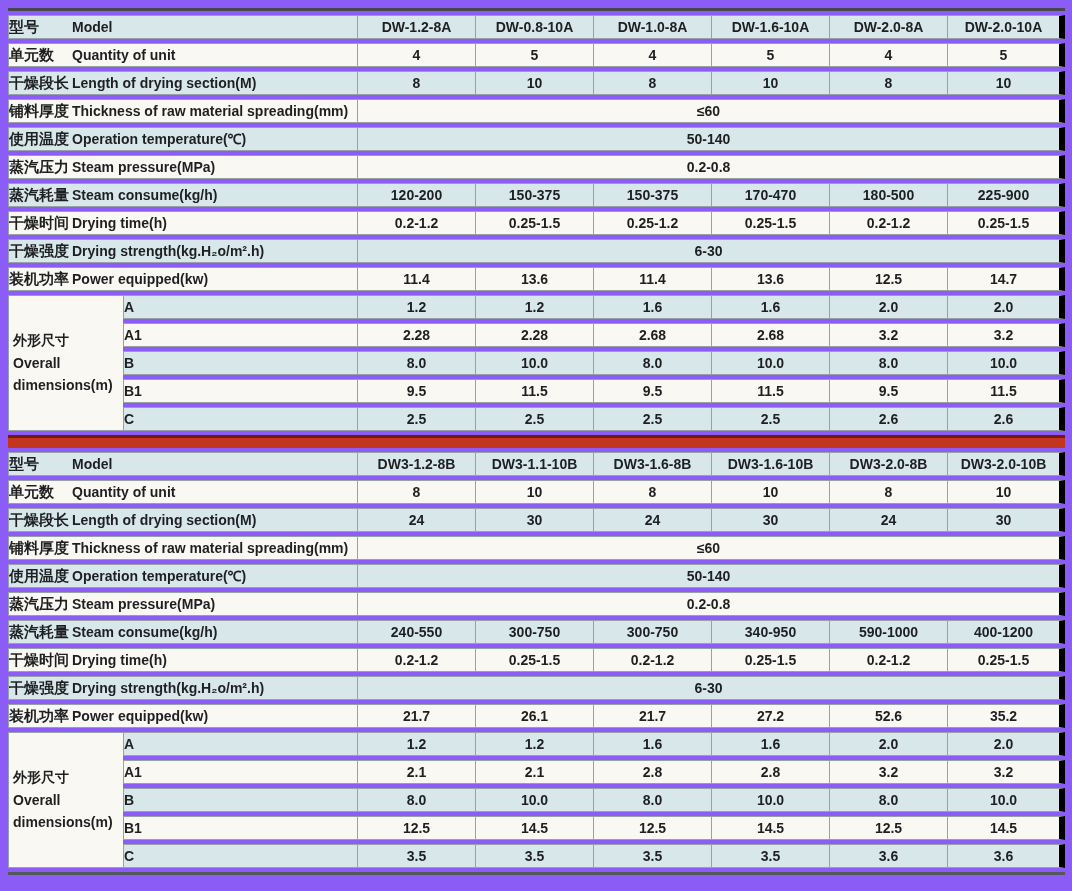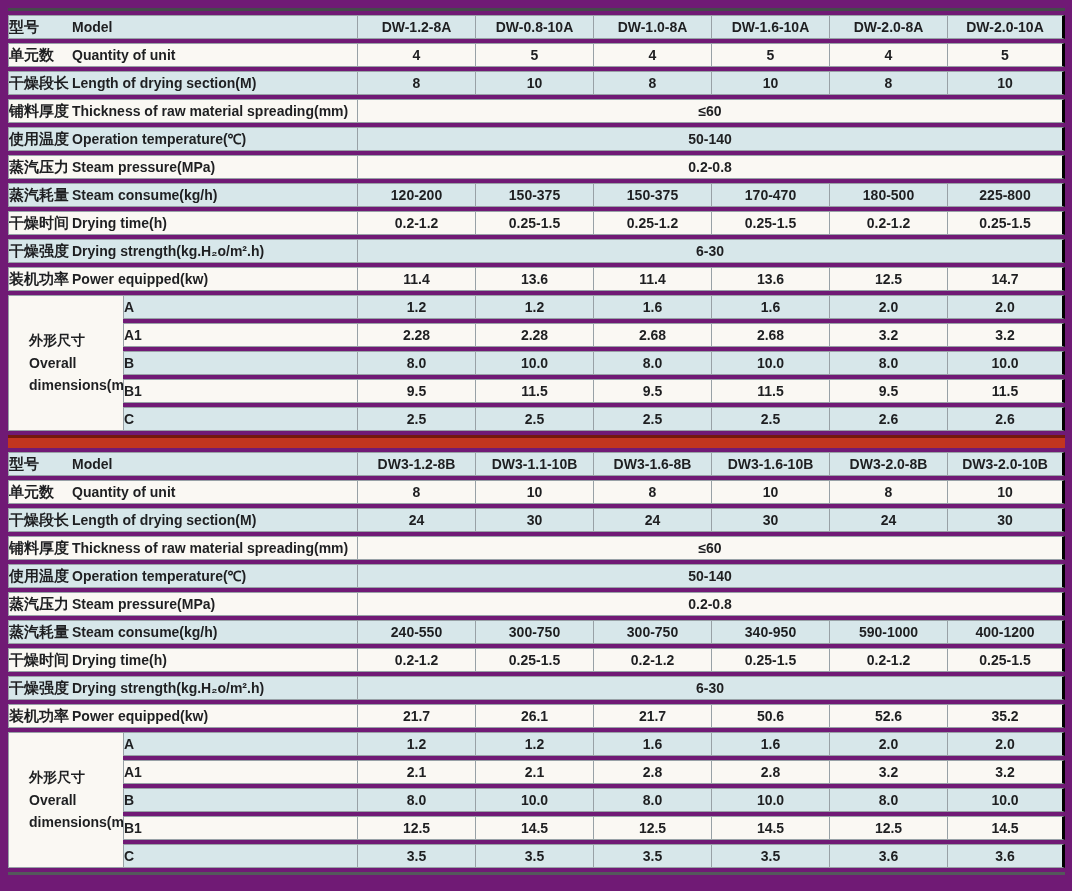--- a/index.html
+++ b/index.html
@@ -1,48 +1,48 @@
 <!DOCTYPE html>
 <html><head>
 <meta charset="utf-8">
 <style>
   html,body { margin:0; padding:0; background:#ffffff; }
   .page {
     width:1072px; height:891px; box-sizing:border-box;
     padding:8px 7px 4px 8px;
-    background:#701a75;
+    background:#8b5cf6;
     font-family:"Liberation Sans", sans-serif;
     font-weight:bold; color:#1e1f21;
   }
   .top-bar    { height:3px; background:#46494c; }
   .red-bar    { height:13px; background:#c2351f; border-top:3px solid #73190d; box-sizing:border-box; }
   .bottom-bar { height:3px; background:#54585b; }
 
   table.spec {
     border-collapse:separate; border-spacing:0 4px;
     table-layout:fixed; width:1057px;
   }
   table.spec td {
     height:22px; overflow:hidden; white-space:nowrap;
     border-top:1px solid #98a1a6; border-bottom:1px solid #98a1a6;
     font-size:14px; padding:0;
   }
   tr.teal  td { background:#d7e7ea; }
   tr.cream td { background:#faf8f3; }
-  table.spec td:last-child { border-right:3px solid #000000; }
+  table.spec td:last-child { border-right:6px solid #000000; }
 
   td.lbl { border-left:1px solid #98a1a6; padding-left:20px; text-align:left; }
   td.lbl .cn { display:inline-block; width:63px; font-size:15px; letter-spacing:0px; }
   td.lbl .en { font-size:14px; }
 
   td.v { border-left:1px solid #98a1a6; text-align:center; }
 
   table.spec td.merge {
     background:#faf8f3; border-left:1px solid #98a1a6;
-    vertical-align:middle; padding-left:20px; line-height:1.6;
+    vertical-align:middle; padding-left:4px; line-height:1.6;
     white-space:normal; font-size:14px;
   }
   td.dimlbl { border-left:1px solid #98a1a6; padding-left:42px; text-align:left; }
 </style>
 </head>
 <body>
 
 <div class="page">
   <div class="top-bar"></div>
 
@@ -92,21 +92,21 @@
       <td class="lbl" colspan="2"><span class="cn">蒸汽压力</span><span class="en">Steam pressure(MPa)</span></td>
       <td class="v" colspan="6">0.2-0.8</td>
     </tr>
     <tr class="teal">
       <td class="lbl" colspan="2"><span class="cn">蒸汽耗量</span><span class="en">Steam consume(kg/h)</span></td>
       <td class="v">120-200</td>
       <td class="v">150-375</td>
       <td class="v">150-375</td>
       <td class="v">170-470</td>
       <td class="v">180-500</td>
-      <td class="v">225-800</td>
+      <td class="v">225-900</td>
     </tr>
     <tr class="cream">
       <td class="lbl" colspan="2"><span class="cn">干燥时间</span><span class="en">Drying time(h)</span></td>
       <td class="v">0.2-1.2</td>
       <td class="v">0.25-1.5</td>
       <td class="v">0.25-1.2</td>
       <td class="v">0.25-1.5</td>
       <td class="v">0.2-1.2</td>
       <td class="v">0.25-1.5</td>
     </tr>
@@ -244,21 +244,21 @@
     </tr>
     <tr class="teal">
       <td class="lbl" colspan="2"><span class="cn">干燥强度</span><span class="en">Drying strength(kg.H₂o/m².h)</span></td>
       <td class="v" colspan="6">6-30</td>
     </tr>
     <tr class="cream">
       <td class="lbl" colspan="2"><span class="cn">装机功率</span><span class="en">Power equipped(kw)</span></td>
       <td class="v">21.7</td>
       <td class="v">26.1</td>
       <td class="v">21.7</td>
-      <td class="v">50.6</td>
+      <td class="v">27.2</td>
       <td class="v">52.6</td>
       <td class="v">35.2</td>
     </tr>
     <tr class="teal">
       <td class="merge" rowspan="5">
         <div>外形尺寸</div>
         <div>Overall</div>
         <div>dimensions(m)</div>
       </td>
       <td class="dimlbl">A</td>

